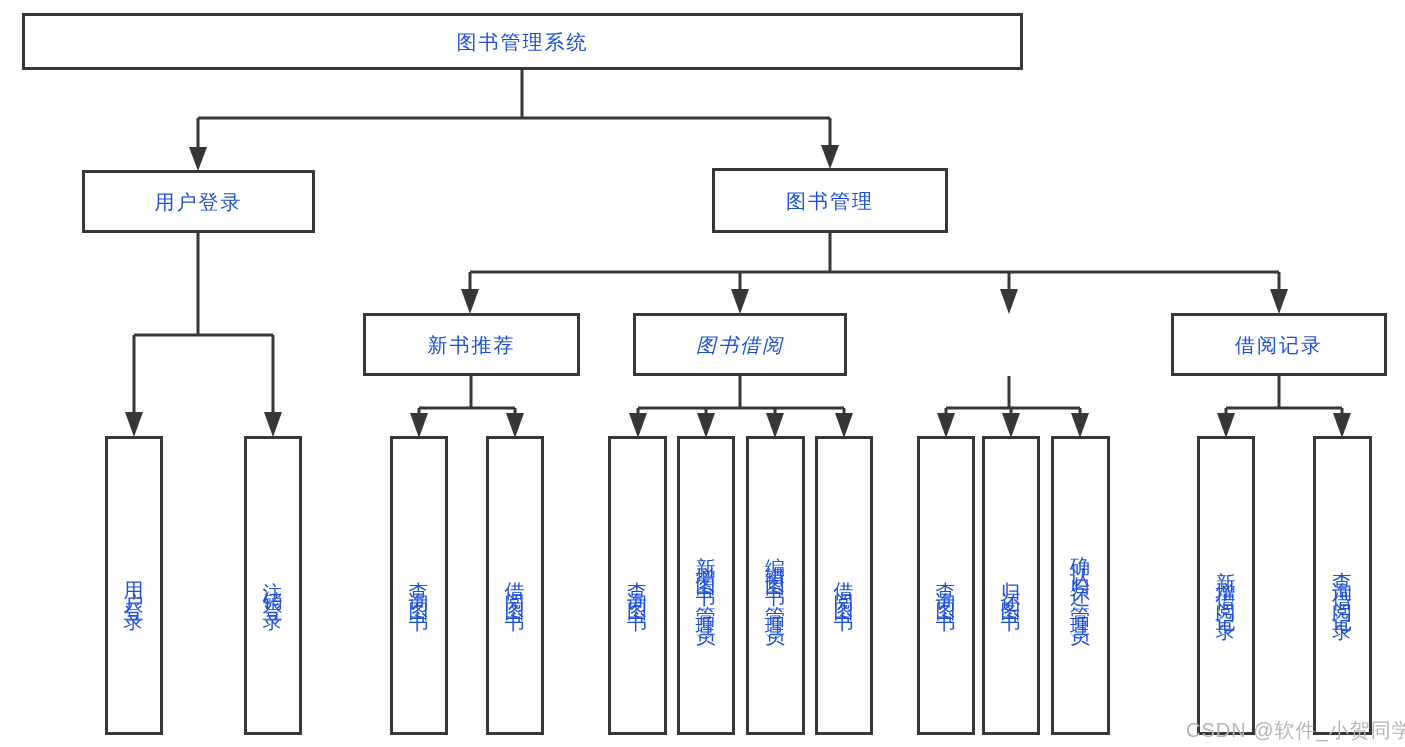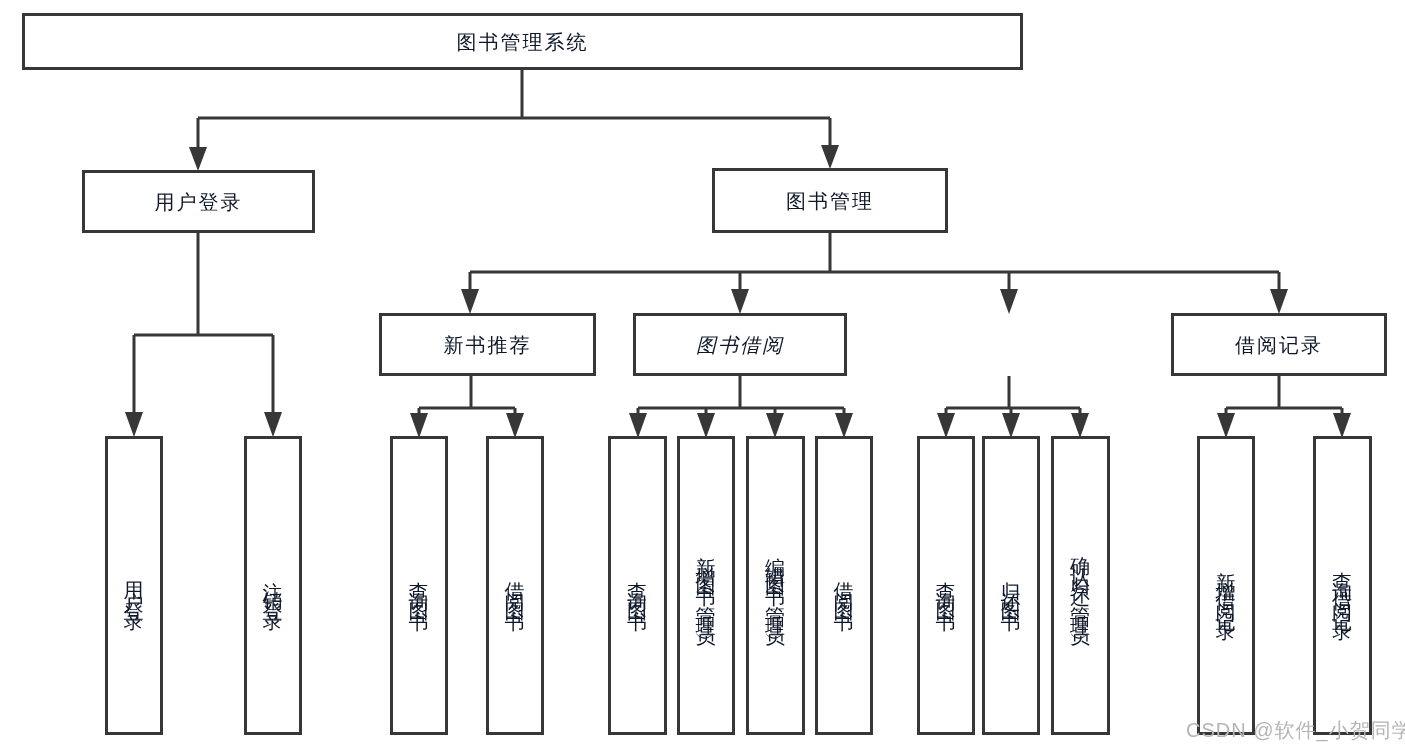--- a/index.html
+++ b/index.html
@@ -17,21 +17,21 @@
   #wires {
     position: absolute;
     left: 0; top: 0;
     width: 1405px; height: 747px;
   }
 
   .box {
     position: absolute;
     border: 3px solid #373737;
     background: #ffffff;
-    color: #0f172a;
+    color: #1d4ed8;
     display: flex;
     align-items: center;
     justify-content: center;
     text-align: center;
     font-size: 20px;
     letter-spacing: 2px;
     line-height: 1;
   }
 
   .box.h {  }
@@ -104,21 +104,21 @@
       <polygon points="1217,413 1235,413 1226,438"></polygon>
       <polygon points="1333,413 1351,413 1342,438"></polygon>
     </g>
   </svg>
 
   <div class="box h" style="left:22px; top:13px; width:1001px; height:57px;">图书管理系统</div>
 
   <div class="box h" style="left:82px; top:170px; width:233px; height:63px;">用户登录</div>
   <div class="box h" style="left:712px; top:168px; width:236px; height:65px;text-align:center;">图书管理</div>
 
-  <div class="box h" style="left:363px; top:313px; width:217px; height:63px;margin-left:16px;">新书推荐</div>
+  <div class="box h" style="left:363px; top:313px; width:217px; height:63px;">新书推荐</div>
   <div class="box h" style="left:633px; top:313px; width:214px; height:63px;font-style:italic;">图书借阅</div>
   <div class="box h" style="left:1171px; top:313px; width:216px; height:63px;">借阅记录</div>
 
   <div class="box v" style="left:105px; top:436px; width:58px; height:299px;">用户登录</div>
   <div class="box v" style="left:244px; top:436px; width:58px; height:299px;">注销登录</div>
 
   <div class="box v" style="left:390px; top:436px; width:58px; height:299px;">查询图书</div>
   <div class="box v" style="left:486px; top:436px; width:58px; height:299px;">借阅图书</div>
 
   <div class="box v" style="left:608px; top:436px; width:59px; height:299px;">查询图书</div>

